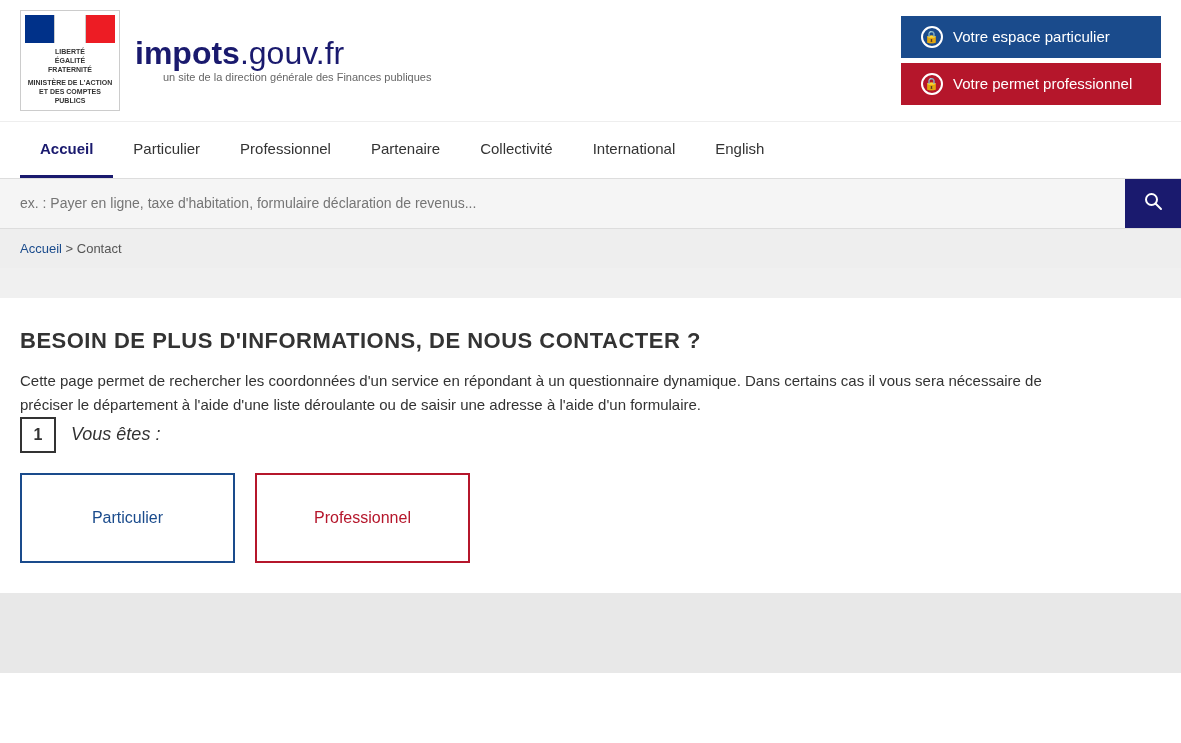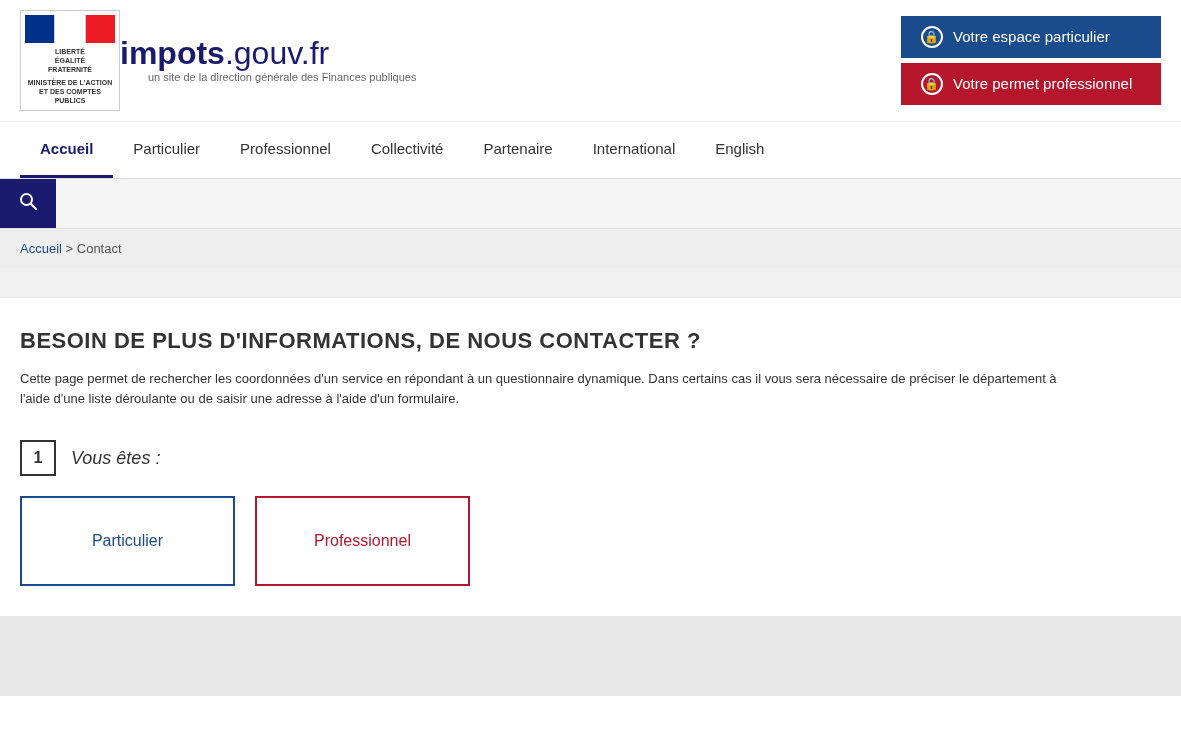--- a/index.html
+++ b/index.html
@@ -10,20 +10,21 @@
       display: flex;
       align-items: center;
       justify-content: space-between;
       padding: 10px 20px;
       background: #fff;
       border-bottom: 1px solid #eee;
     }
     .header-left {
       display: flex;
       align-items: center;
+      gap: 15px;
     }
     .logo-box {
       border: 1px solid #ccc;
       padding: 4px;
       width: 100px;
       text-align: center;
     }
     .logo-flag {
       display: flex;
       height: 28px;
@@ -162,24 +163,23 @@
     .section-title {
       font-size: 22px;
       font-weight: bold;
       color: #333;
       text-transform: uppercase;
       margin-bottom: 15px;
       letter-spacing: 0.5px;
     }
 
     .section-desc {
-      font-size: 13px;
+      font-size: 15px;
       color: #333;
       line-height: 1.6;
-      margin-bottom: 30px;
       max-width: 1050px;
     }
 
     .step-container {
       display: flex;
       align-items: center;
       margin-bottom: 20px;
       gap: 15px;
     }
     .step-number {
@@ -268,27 +268,28 @@
       <div class="lock-icon">🔒</div>
       <span>Votre permet professionnel</span>
     </button>
   </div>
 </div>
 
 <nav class="nav">
   <a class="nav-item active">Accueil</a>
   <a class="nav-item">Particulier</a>
   <a class="nav-item">Professionnel</a>
+  <a class="nav-item">Partenaire</a>
   <a class="nav-item">Collectivité</a>
-  <a class="nav-item">Partenaire</a>
   <a class="nav-item">International</a>
   <a class="nav-item">English</a>
 </nav>
 
 <div class="search-bar">
+  <input class="search-input" type="text" placeholder="ex. : Payer en ligne, taxe d'habitation, formulaire déclaration de revenus..." style="">
   <button class="search-btn">
     <span>
       <svg width="20" height="20" viewBox="0 0 20 20" fill="none">
         <circle cx="8.5" cy="8.5" r="5.5" stroke="white" stroke-width="2"></circle>
         <line x1="12.5" y1="12.5" x2="18" y2="18" stroke="white" stroke-width="2" stroke-linecap="round"></line>
       </svg>
     </span>
   </button>
 </div>
 

